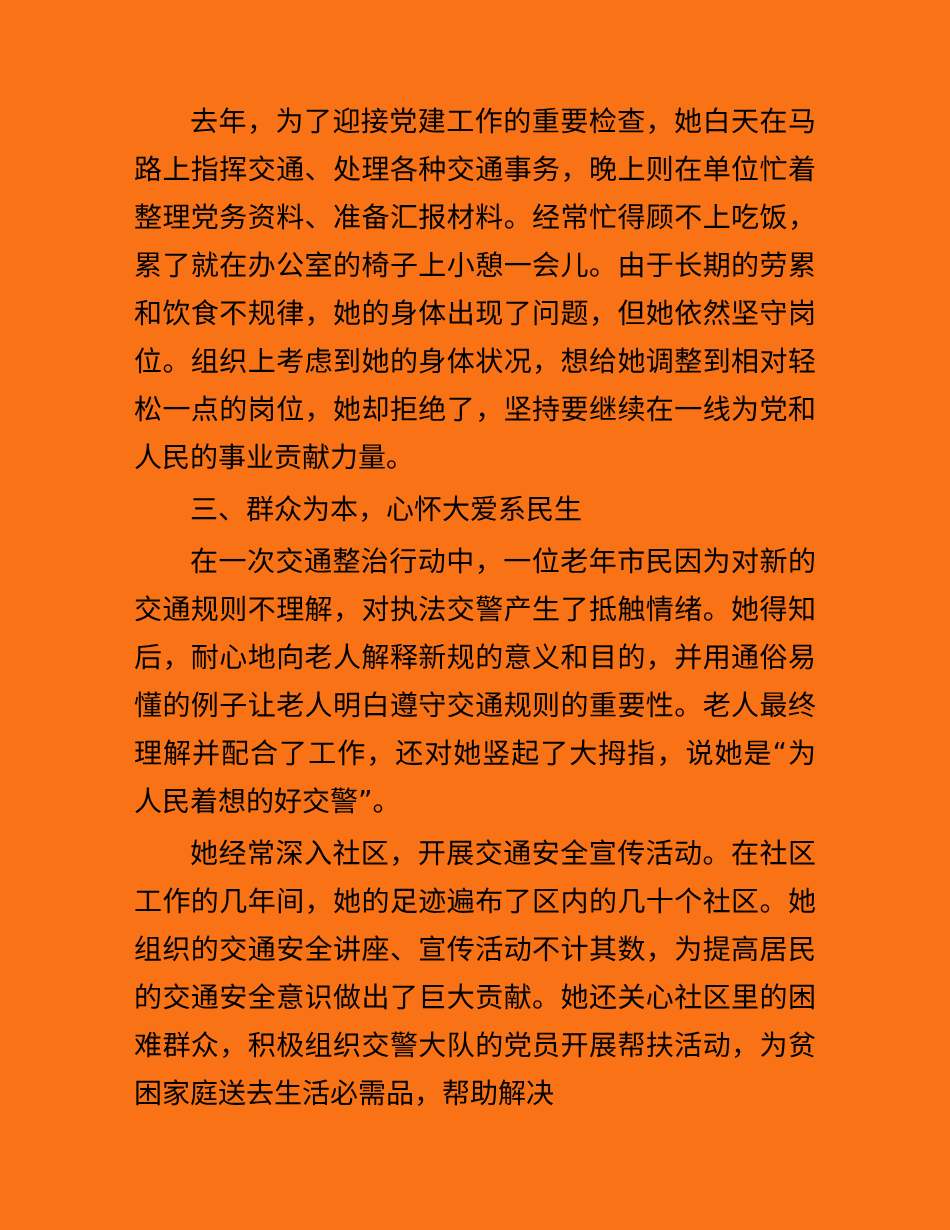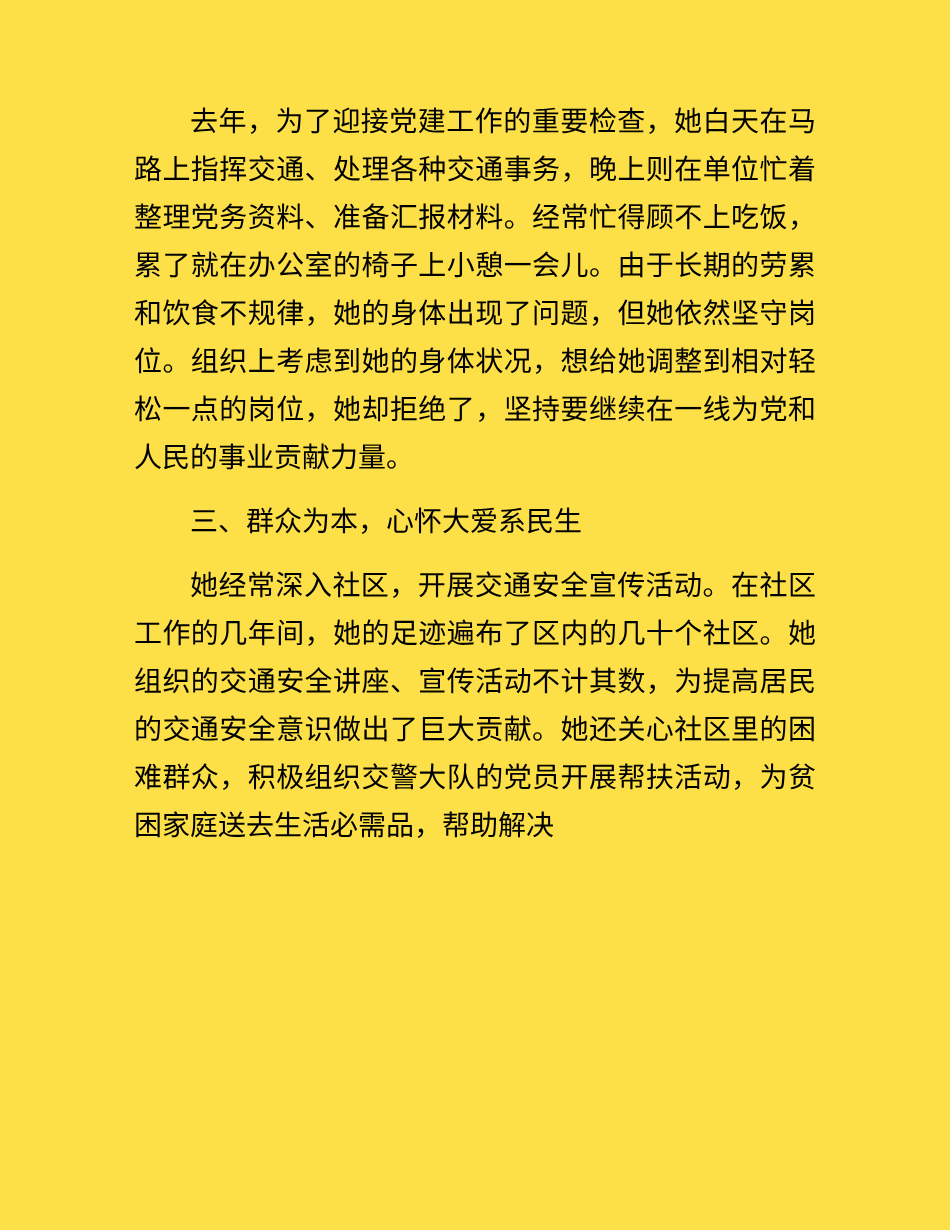--- a/index.html
+++ b/index.html
@@ -11,21 +11,21 @@
 
   body {
     font-family: "DejaVu Sans", "Liberation Sans", sans-serif;
     color: #000000;
   }
 
   #page {
     position: relative;
     width: 950px;
     height: 1230px;
-    background: #fde047;
+    background: #f97316;
     overflow: hidden;
     box-sizing: border-box;
   }
 
   
   #text-body {
     position: absolute;
     left: 134px;
     top: 98px;
     width: 682px;
@@ -54,31 +54,32 @@
 
   .heading {
     text-indent: 2em;
     text-align: left;
   }
 
   
   .para + .para,
   .para + .heading,
   .heading + .para {
-    margin-top: 16px;
+    margin-top: 4px;
   }
 </style>
 </head>
 <body>
 
 <div id="page">
   <div id="text-body">
 
     <p class="para">去年，为了迎接党建工作的重要检查，她白天在马路上指挥交通、处理各种交通事务，晚上则在单位忙着整理党务资料、准备汇报材料。经常忙得顾不上吃饭，累了就在办公室的椅子上小憩一会儿。由于长期的劳累和饮食不规律，她的身体出现了问题，但她依然坚守岗位。组织上考虑到她的身体状况，想给她调整到相对轻松一点的岗位，她却拒绝了，坚持要继续在一线为党和人民的事业贡献力量。</p>
 
     <p class="heading">三、群众为本，心怀大爱系民生</p>
 
 
+    <p class="para">在一次交通整治行动中，一位老年市民因为对新的交通规则不理解，对执法交警产生了抵触情绪。她得知后，耐心地向老人解释新规的意义和目的，并用通俗易懂的例子让老人明白遵守交通规则的重要性。老人最终理解并配合了工作，还对她竖起了大拇指，说她是“为人民着想的好交警”。</p>
 
     <p class="para">她经常深入社区，开展交通安全宣传活动。在社区工作的几年间，她的足迹遍布了区内的几十个社区。她组织的交通安全讲座、宣传活动不计其数，为提高居民的交通安全意识做出了巨大贡献。她还关心社区里的困难群众，积极组织交警大队的党员开展帮扶活动，为贫困家庭送去生活必需品，帮助解决</p>
 
   </div>
 </div>
 
 </body></html>

